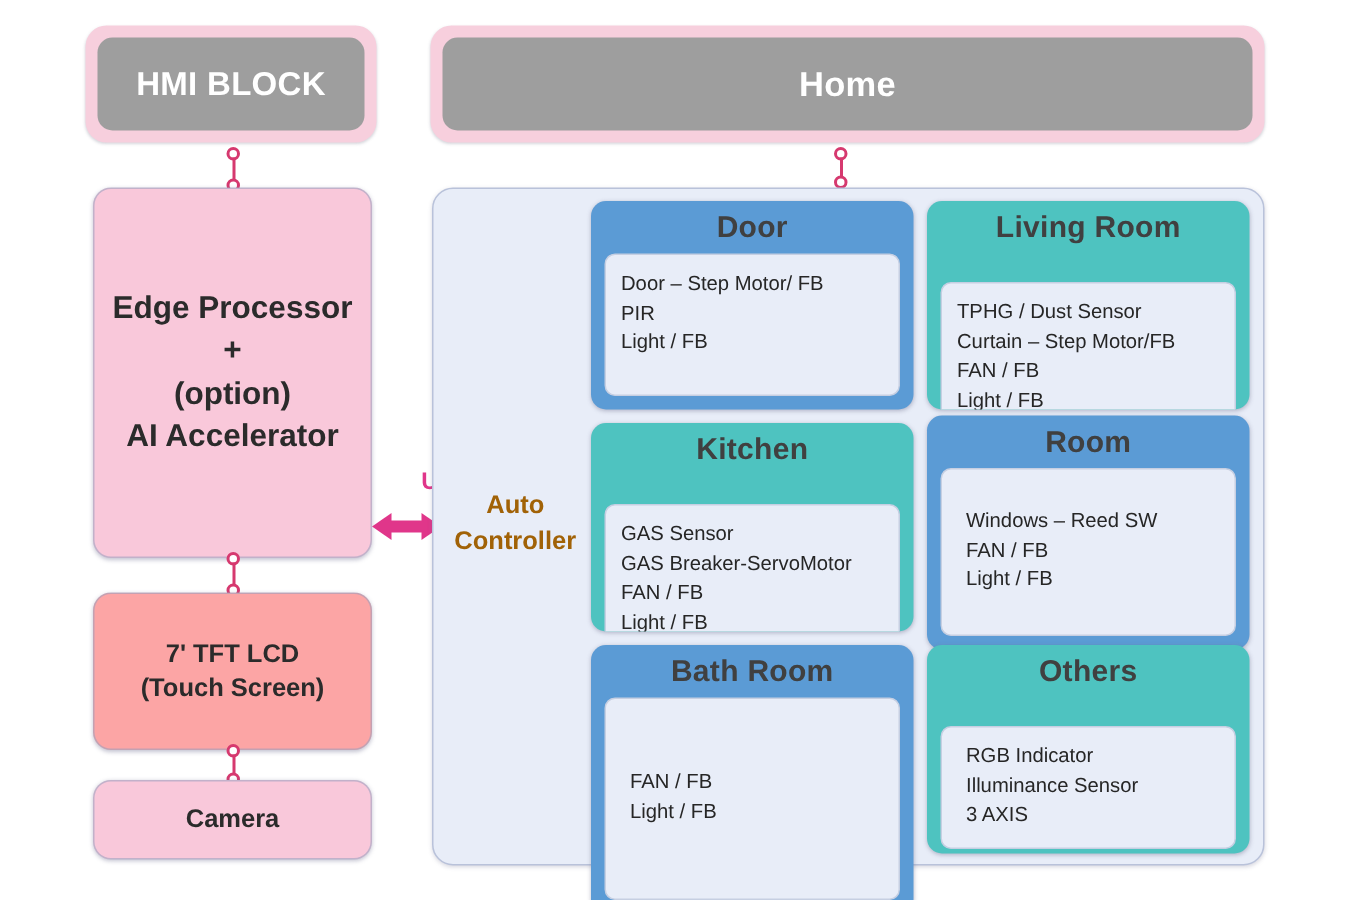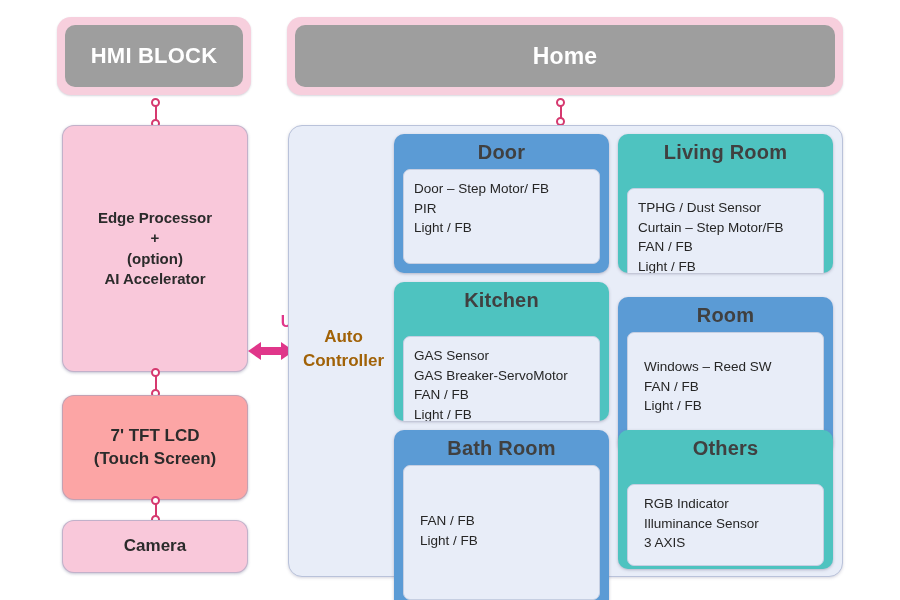--- a/index.html
+++ b/index.html
@@ -140,21 +140,21 @@
 <div class="canvas">
 
   <div class="abs pink-wrap" style="left:57px; top:17px; width:194px; height:78px;">
     <div class="gray-head" style="font-size:22px;">HMI BLOCK</div>
   </div>
 
   <div class="abs conn-dot" style="left:151px; top:98px;"></div>
   <div class="abs conn-line" style="left:154.5px; top:105px; height:17px;"></div>
   <div class="abs conn-dot" style="left:151px; top:119px;"></div>
 
-  <div class="abs solid-box pink-solid" style="left:62px; top:125px; width:186px; height:247px; font-size:15px; font-weight:bold;">
+  <div class="abs solid-box pink-solid" style="left:62px; top:125px; width:186px; height:247px; font-size:21px; font-weight:bold;">
     <div class="line">Edge Processor</div>
     <div class="line">+</div>
     <div class="line">(option)</div>
     <div class="line">AI Accelerator</div>
   </div>
 
   <div class="abs conn-dot" style="left:151px; top:368px;"></div>
   <div class="abs conn-line" style="left:154.5px; top:375px; height:17px;"></div>
   <div class="abs conn-dot" style="left:151px; top:389px;"></div>
 
@@ -219,21 +219,21 @@
   <div class="abs room-card teal" style="left:394px; top:282px; width:215px; height:139px;">
     <div class="room-title">Kitchen</div>
     <div class="room-body">
       <div class="line">GAS Sensor</div>
       <div class="line">GAS Breaker-ServoMotor</div>
       <div class="line">FAN / FB</div>
       <div class="line">Light / FB</div>
     </div>
   </div>
 
-  <div class="abs room-card blue" style="left:618px; top:297px; width:215px; height:156px;">
+  <div class="abs room-card blue" style="left:618px; top:277px; width:215px; height:156px;">
     <div class="room-title">Room</div>
     <div class="room-body centered">
       <div class="line">Windows – Reed SW</div>
       <div class="line">FAN / FB</div>
       <div class="line">Light / FB</div>
     </div>
   </div>
 
   <div class="abs room-card blue" style="left:394px; top:430px; width:215px; height:179px;">
     <div class="room-title">Bath Room</div>

